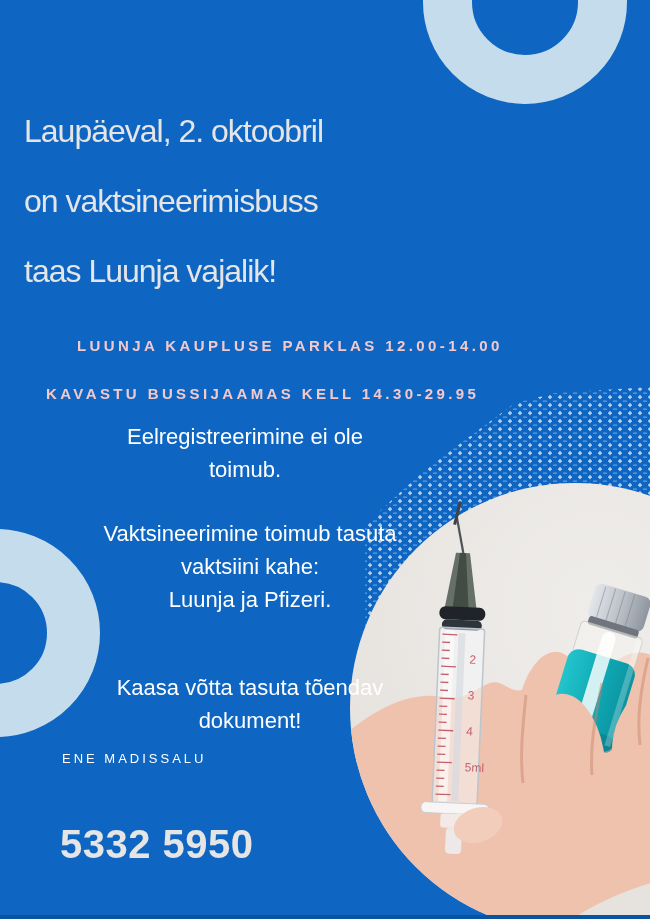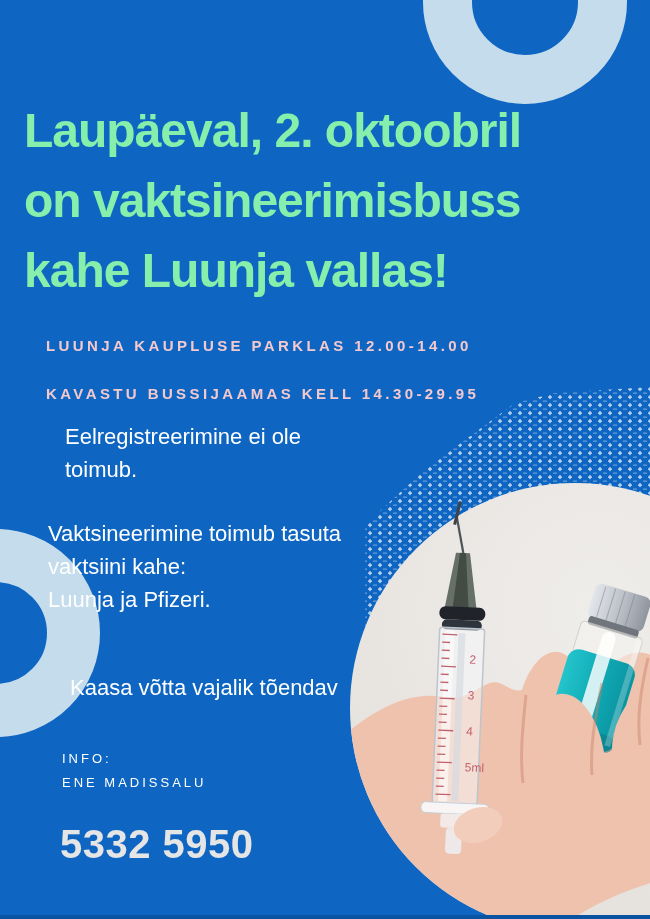--- a/index.html
+++ b/index.html
@@ -19,35 +19,35 @@
     position:absolute;left:350px;top:483px;width:450px;height:450px;
     border-radius:50%;overflow:hidden;z-index:3;
   }
   .needle-tip{
     position:absolute;left:456px;top:501px;width:2.5px;height:24px;
     background:#3F4346;transform:rotate(14deg);z-index:4;
   }
   
   .title{
     position:absolute;left:24px;top:96px;width:610px;z-index:10;
-    color:#86efac;font-size:48px;font-weight:700;line-height:70px;
+    color:#e5e5e5;font-size:32px;font-weight:400;line-height:70px;
     letter-spacing:-1px;white-space:nowrap;
   }
   .schedule-line{
     position:absolute;left:46px;z-index:10;color:#F4C9CE;
     font-size:15px;font-weight:700;letter-spacing:3.4px;line-height:20px;white-space:nowrap;
   }
-  .schedule-1{top:336px;}
+  .schedule-1{top:336px;margin-left:31px;}
   .schedule-2{top:384px;}
   .para{
     position:absolute;left:65px;width:360px;z-index:10;color:#FFFFFF;
-    font-size:22px;font-weight:400;line-height:33px;text-align:left;
+    font-size:22px;font-weight:400;line-height:33px;text-align:center;
   }
   .para-registration{top:420px;}
-  .para-vaccine{top:517px;left:48px;}
+  .para-vaccine{top:517px;left:70px;}
   .para-document{top:671px;left:70px;}
   .contact{
     position:absolute;left:62px;top:747px;z-index:10;color:#FFFFFF;
     font-size:13px;font-weight:400;letter-spacing:3px;line-height:23.5px;white-space:nowrap;
   }
   .phone{
     position:absolute;left:60px;top:822px;z-index:10;color:#e5e5e5;
     font-size:40px;font-weight:800;line-height:44px;letter-spacing:0.5px;white-space:nowrap;
   }
   .bottom-strip{
@@ -174,40 +174,40 @@
       <path d="M 252 200 C 244 240, 240 265, 242 292"></path>
       <path d="M 298 175 C 290 210, 287 235, 290 262"></path>
     </g>
   </svg>
 </div>
 <div class="needle-tip"></div>
 
 <div class="title">
   <div>Laupäeval, 2. oktoobril</div>
   <div>on vaktsineerimisbuss</div>
-  <div>kahe Luunja vallas!</div>
+  <div>taas Luunja vajalik!</div>
 </div>
 
 <div class="schedule-line schedule-1">LUUNJA KAUPLUSE PARKLAS 12.00-14.00</div>
 <div class="schedule-line schedule-2">KAVASTU BUSSIJAAMAS KELL 14.30-29.95</div>
 
 <div class="para para-registration">
   <div>Eelregistreerimine ei ole</div>
   <div>toimub.</div>
 </div>
 
 <div class="para para-vaccine">
   <div>Vaktsineerimine toimub tasuta</div>
   <div>vaktsiini kahe:</div>
   <div>Luunja ja Pfizeri.</div>
 </div>
 
 <div class="para para-document">
-  <div>Kaasa võtta vajalik tõendav</div>
+  <div>Kaasa võtta tasuta tõendav</div>
+  <div>dokument!</div>
 </div>
 
 <div class="contact">
-  <div>INFO:</div>
   <div>ENE MADISSALU</div>
 </div>
 <div class="phone">5332 5950</div>
 
 <div class="bottom-strip"></div>
 
 </body></html>

